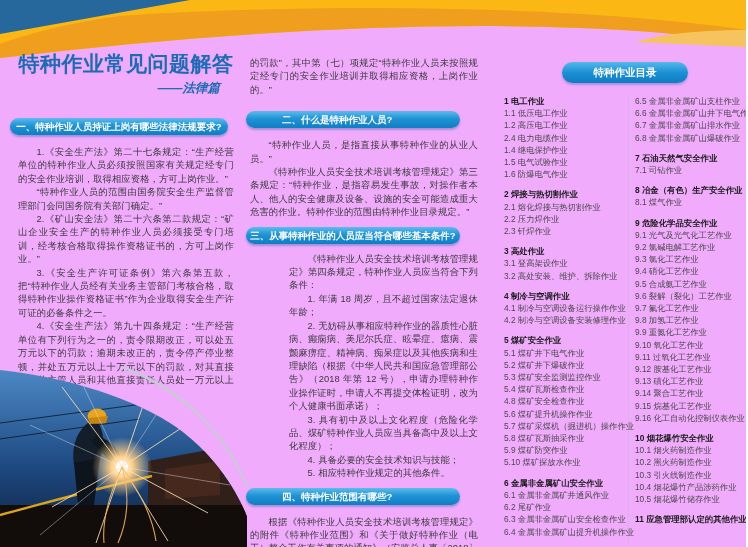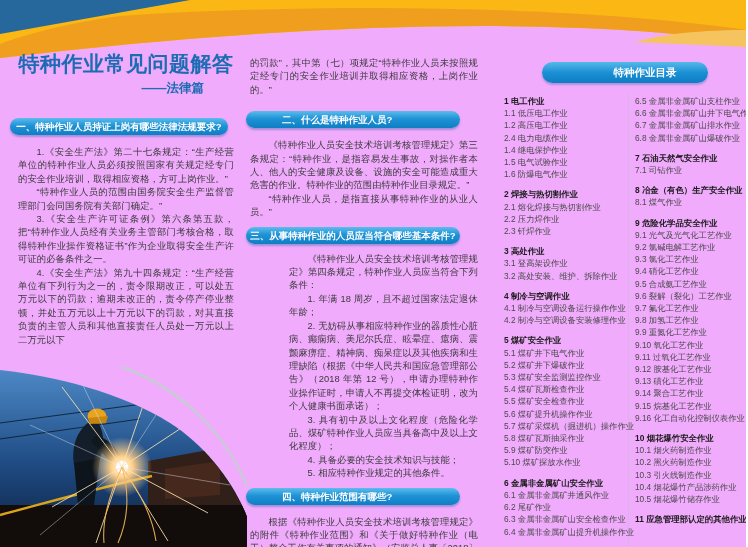--- a/index.html
+++ b/index.html
@@ -13,38 +13,38 @@
   .para{margin:0;text-align:justify;text-indent:2em;color:#3a3a3a;
         font-size:9.3px;line-height:13.4px;letter-spacing:.1px;}
   .noindent{text-indent:0;}
   
   .col-left{position:absolute;left:18px;top:50px;width:216px;}
   .col-mid{position:absolute;left:250px;top:57px;width:228px;}
   .col-right{position:absolute;left:504px;top:55px;width:242px;}
   
   .doc-title{margin:0;color:#1c6cb3;font-size:21px;font-weight:bold;
              letter-spacing:.5px;text-align:center;line-height:28px;}
-  .doc-subtitle{margin:2px 30px 0 0;color:#1c6cb3;font-size:12.5px;font-weight:bold;
-                text-align:right;line-height:16px;}
+  .doc-subtitle{margin:2px 14px 0 0;color:#1c6cb3;font-size:12.5px;font-weight:bold;
+                text-align:right;line-height:16px;font-style:italic;}
   
   .pill{
     background:linear-gradient(180deg,#5dbcec 0%,#1f93d6 45%,#0f7ec4 100%);
     border-radius:10px;color:#ffffff;font-weight:bold;font-size:9.5px;
     height:17px;line-height:17px;text-align:center;
     box-shadow:0 2px 2px rgba(20,90,150,.35);
   }
   .pill-left{width:218px;margin:22px 0 11px -8px;}
   .pill-mid{width:214px;margin-left:-4px;}
   .pill-pad{text-align:left;padding-left:36px;box-sizing:border-box;}
   
   .cat-pill{width:126px;height:21px;line-height:21px;font-size:10.5px;
     margin:7px auto 0 auto;border-radius:11px;
     background:linear-gradient(180deg,#55b9ea 0%,#1b90d4 50%,#0e7cc2 100%);
     color:#fff;font-weight:bold;text-align:center;
-    box-shadow:0 2px 2px rgba(20,90,150,.3);padding-left:40px;}
+    box-shadow:0 2px 2px rgba(20,90,150,.3);}
   .cat-cols{display:flex;margin-top:12px;}
   .cat-colA{width:121px;padding-right:3px;border-right:1px dotted #b9c0c7;}
   .cat-colB{width:112px;padding-left:6px;border-right:1px dotted #b9c0c7;}
   .cat-group{margin-bottom:8px;}
   .cat-title{font-size:8.4px;font-weight:bold;color:#1c1c1c;line-height:12.2px;white-space:nowrap;}
   .cat-item{font-size:8.3px;color:#4a4a4a;line-height:12.2px;white-space:nowrap;}
   .mt{margin-top:11px;}
 </style>
 </head>
 <body>
@@ -58,20 +58,21 @@
     <path d="M0,0 L190,0 L0,34 Z" fill="#26679c"></path>
   </svg>
 
   <div class="col-left">
     <h1 class="doc-title">特种作业常见问题解答</h1>
     <div class="doc-subtitle">——法律篇</div>
     <div class="pill pill-left">一、特种作业人员持证上岗有哪些法律法规要求?</div>
     <div>
         <p class="para">1.《安全生产法》第二十七条规定：“生产经营单位的特种作业人员必须按照国家有关规定经专门的安全作业培训，取得相应资格，方可上岗作业。”</p>
         <p class="para">“特种作业人员的范围由国务院安全生产监督管理部门会同国务院有关部门确定。”</p>
+        <p class="para">2.《矿山安全法》第二十六条第二款规定：“矿山企业安全生产的特种作业人员必须接受专门培训，经考核合格取得操作资格证书的，方可上岗作业。”</p>
         <p class="para">3.《安全生产许可证条例》第六条第五款，把“特种作业人员经有关业务主管部门考核合格，取得特种作业操作资格证书”作为企业取得安全生产许可证的必备条件之一。</p>
         <p class="para">4.《安全生产法》第九十四条规定：“生产经营单位有下列行为之一的，责令限期改正，可以处五万元以下的罚款；逾期未改正的，责令停产停业整顿，并处五万元以上十万元以下的罚款，对其直接负责的主管人员和其他直接责任人员处一万元以上二万元以下</p>
       </div>
   </div>
 
   <svg style="position:absolute;left:0;top:365px;" width="247" height="182" viewBox="0 0 247 182">
     <defs>
       <linearGradient id="sky" x1="0" y1="0" x2="0" y2="1">
         <stop offset="0" stop-color="#4f8cc9"></stop>
         <stop offset="0.55" stop-color="#1e4a82"></stop>
@@ -126,22 +127,22 @@
       </g>
     </g>
     <path d="M122,2 C182,24 226,68 250,128" stroke="#c6ccd3" stroke-width="2.4" fill="none"></path>
   </svg>
 
   <div class="col-mid">
     <p class="para noindent">的罚款”，其中第（七）项规定“特种作业人员未按照规定经专门的安全作业培训并取得相应资格，上岗作业的。”</p>
 
     <div class="pill pill-mid pill-pad" style="margin-top:14px;">二、什么是特种作业人员?</div>
     <div class="mt">
+        <p class="para">“特种作业人员，是指直接从事特种作业的从业人员。”</p>
         <p class="para">《特种作业人员安全技术培训考核管理规定》第三条规定：“特种作业，是指容易发生事故，对操作者本人、他人的安全健康及设备、设施的安全可能造成重大危害的作业。特种作业的范围由特种作业目录规定。”</p>
-        <p class="para">“特种作业人员，是指直接从事特种作业的从业人员。”</p>
       </div>
 
     <div class="pill pill-mid" style="margin-top:7px;">三、从事特种作业的人员应当符合哪些基本条件?</div>
     <div style="margin-top:9px;margin-left:39px;">
         <p class="para">《特种作业人员安全技术培训考核管理规定》第四条规定，特种作业人员应当符合下列条件：</p>
         <p class="para">1. 年满 18 周岁，且不超过国家法定退休年龄；</p>
         <p class="para">2. 无妨碍从事相应特种作业的器质性心脏病、癫痫病、美尼尔氏症、眩晕症、癔病、震颤麻痹症、精神病、痴呆症以及其他疾病和生理缺陷（根据《中华人民共和国应急管理部公告》（2018 年第 12 号），申请办理特种作业操作证时，申请人不再提交体检证明，改为个人健康书面承诺）；</p>
         <p class="para">3. 具有初中及以上文化程度（危险化学品、煤矿特种作业人员应当具备高中及以上文化程度）；</p>
         <p class="para">4. 具备必要的安全技术知识与技能；</p>
         <p class="para">5. 相应特种作业规定的其他条件。</p>
@@ -181,21 +182,21 @@
             <div class="cat-title">4 制冷与空调作业</div>
             <div class="cat-item">4.1 制冷与空调设备运行操作作业</div>
             <div class="cat-item">4.2 制冷与空调设备安装修理作业</div>
           </div>
           <div class="cat-group">
             <div class="cat-title">5 煤矿安全作业</div>
             <div class="cat-item">5.1 煤矿井下电气作业</div>
             <div class="cat-item">5.2 煤矿井下爆破作业</div>
             <div class="cat-item">5.3 煤矿安全监测监控作业</div>
             <div class="cat-item">5.4 煤矿瓦斯检查作业</div>
-            <div class="cat-item">5.5 煤矿安全检查作业</div>
+            <div class="cat-item">4.8 煤矿安全检查作业</div>
             <div class="cat-item">5.6 煤矿提升机操作作业</div>
             <div class="cat-item">5.7 煤矿采煤机（掘进机）操作作业</div>
             <div class="cat-item">5.8 煤矿瓦斯抽采作业</div>
             <div class="cat-item">5.9 煤矿防突作业</div>
             <div class="cat-item">5.10 煤矿探放水作业</div>
           </div>
           <div class="cat-group">
             <div class="cat-title">6 金属非金属矿山安全作业</div>
             <div class="cat-item">6.1 金属非金属矿井通风作业</div>
             <div class="cat-item">6.2 尾矿作业</div>

